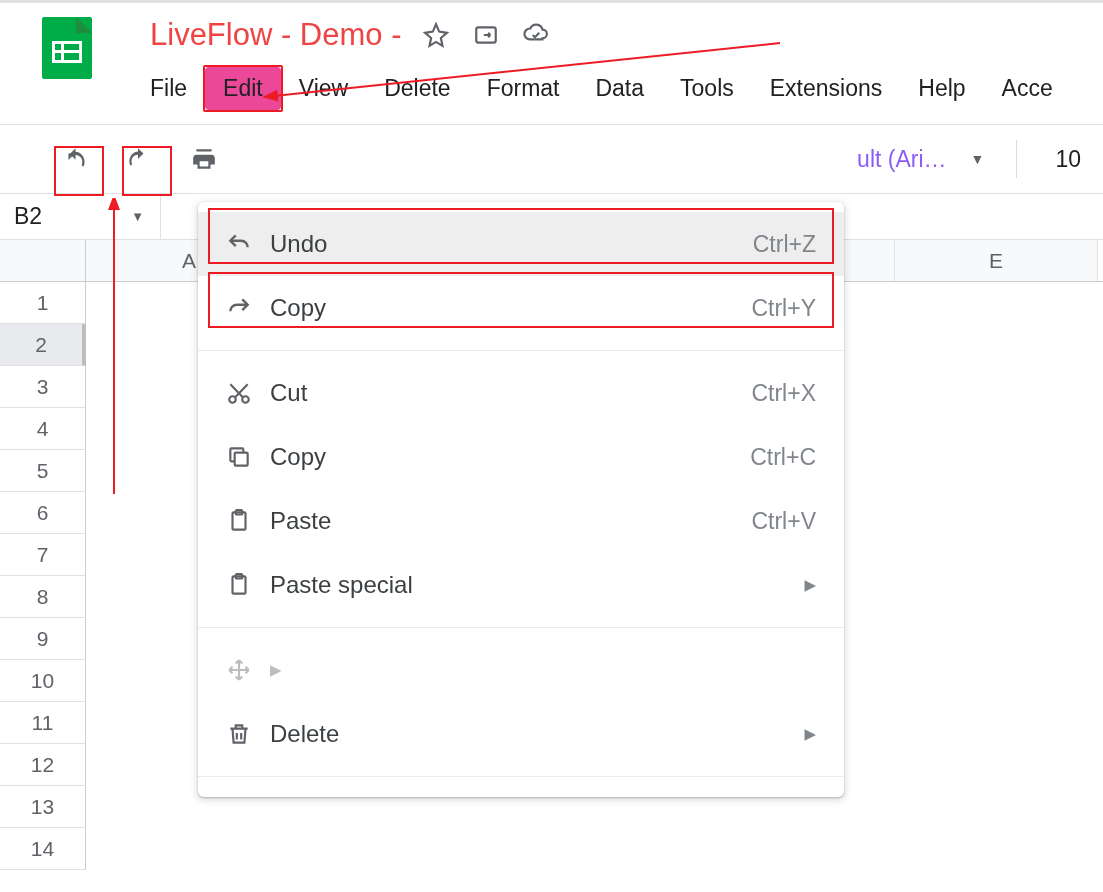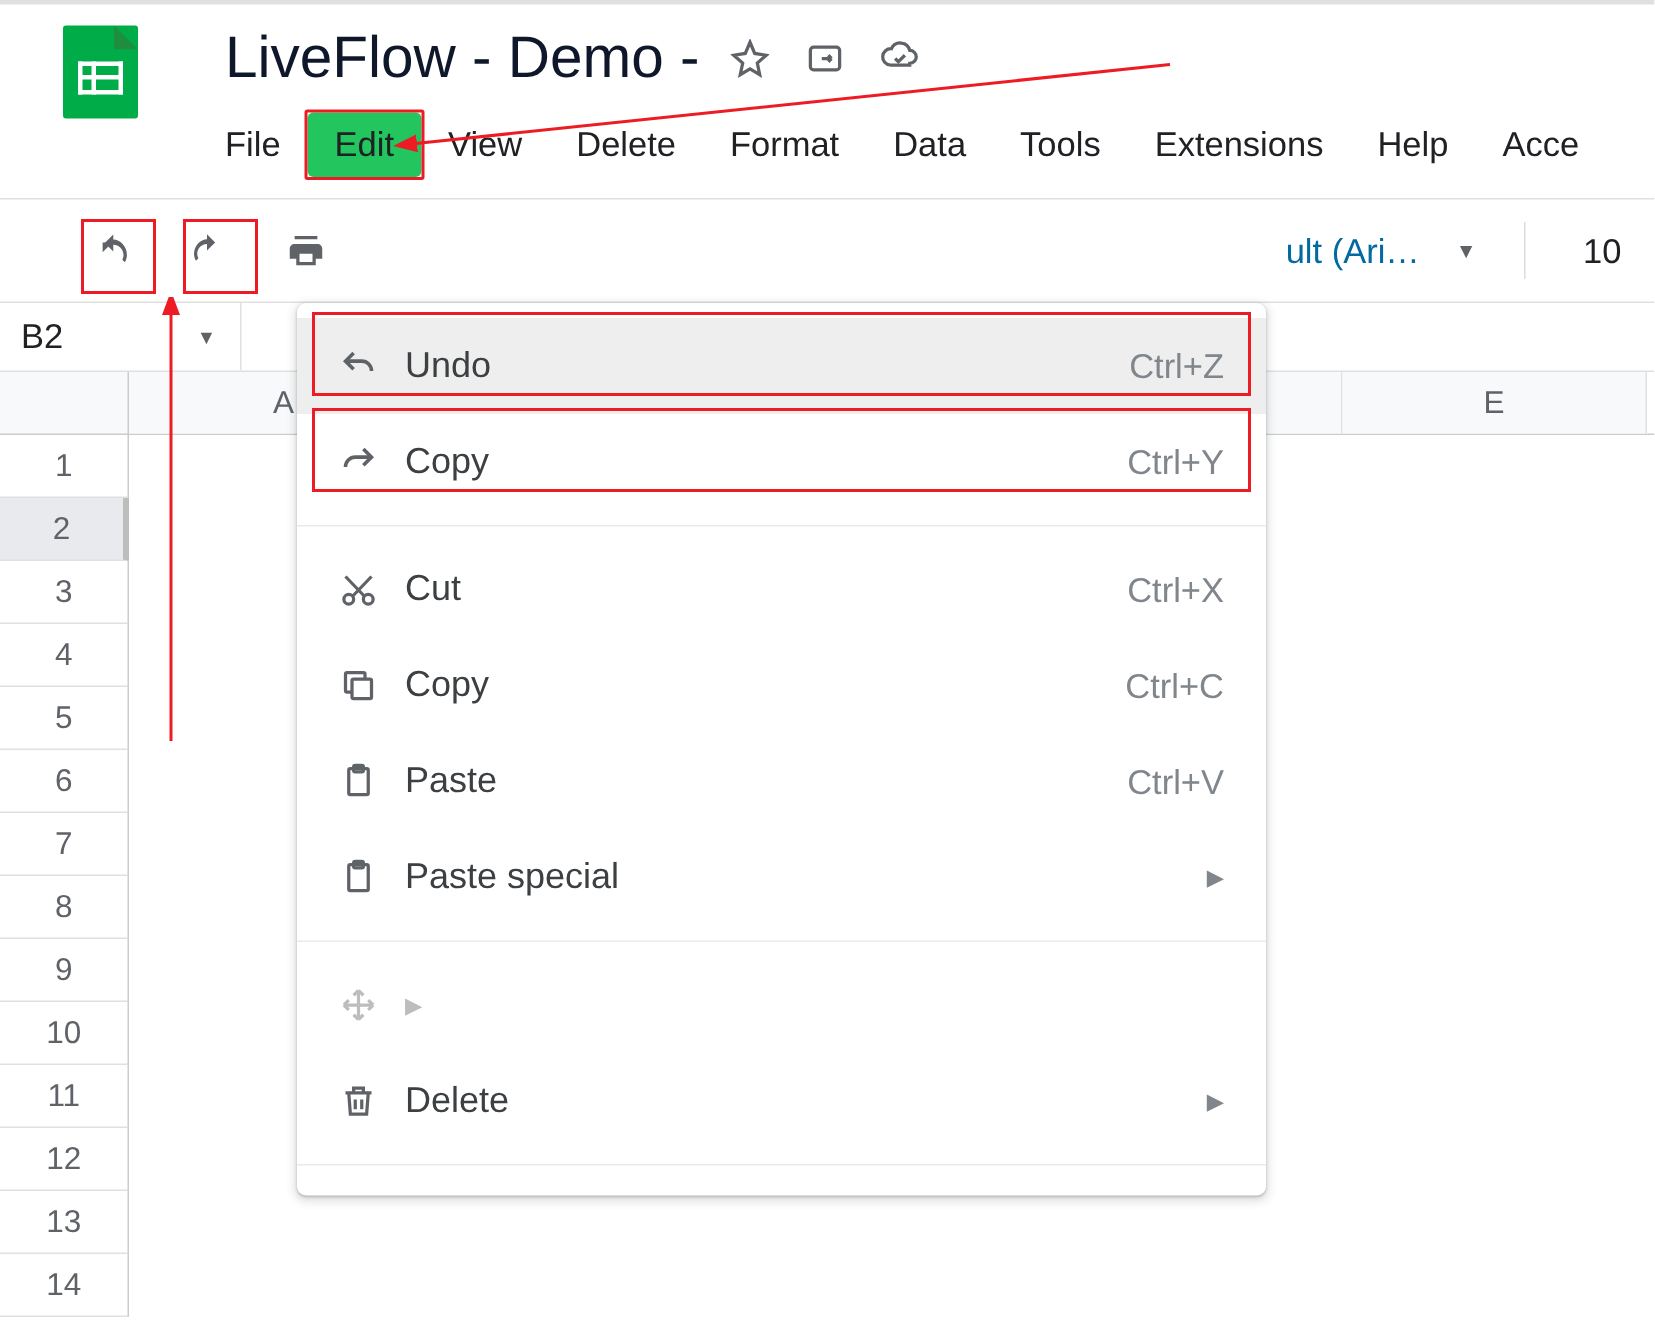--- a/index.html
+++ b/index.html
@@ -13,40 +13,40 @@
   .grid-icon .bar { position:absolute; background:#fff; }
   .grid-icon .h1 { left:0; top:0; width:30px; height:3px; }
   .grid-icon .h2 { left:0; top:9px; width:30px; height:3px; }
   .grid-icon .h3 { left:0; top:19px; width:30px; height:3px; }
   .grid-icon .v1 { left:0; top:0; width:3px; height:22px; }
   .grid-icon .v2 { left:9px; top:0; width:3px; height:22px; }
   .grid-icon .v3 { left:27px; top:0; width:3px; height:22px; }
 
   .head-main { margin-left:58px; }
   .title-row { display:flex; align-items:center; gap:18px; }
-  .doc-title { font-size:39px; font-weight:400; color:#0f172a; letter-spacing:0px; }
+  .doc-title { font-size:31px; font-weight:400; color:#ef4444; letter-spacing:0px; }
   .title-icon { color:#5f6368; display:flex; align-items:center; justify-content:center; width:32px; height:32px; }
   .title-icon svg { width:26px; height:26px; }
 
   .menubar { display:flex; gap:0; margin-top:14px; }
   .menu-item { font-size:23px; color:#202124; padding:8px 18px; border-radius:4px; cursor:pointer; }
-  .menu-item.active { background:#22c55e; }
+  .menu-item.active { background:#ec4899; }
   .menu-item.first { padding-left:0; padding-right:18px; }
   .edit-box { position:relative; }
   .red-rect { position:absolute; border:2px solid #ed1c24; pointer-events:none; }
   #edit-rect { left:-2px; top:-2px; right:-2px; bottom:-2px; border-radius:2px; }
 
   .toolbar-area { border-top:1px solid #e0e0e0; border-bottom:1px solid #e0e0e0; margin-top:14px; height:70px; display:flex; align-items:center; padding-left:54px; position:relative; }
   .tb-btn { width:44px; height:44px; display:flex; align-items:center; justify-content:center; color:#5f6368; position:relative; }
   .tb-btn svg { width:26px; height:26px; }
   .tb-spacer { width:18px; }
   .tb-print { margin-left:22px; }
 
   .tb-right { position:absolute; right:0; top:0; height:100%; display:flex; align-items:center; gap:10px; }
-  .font-name { font-size:23px; color:#0369a1; white-space:nowrap; }
+  .font-name { font-size:23px; color:#8b5cf6; white-space:nowrap; }
   .dropdown-caret { color:#5f6368; font-size:14px; padding:0 14px; }
   .vdiv { width:1px; height:38px; background:#dadce0; margin:0 8px; }
   .font-size { font-size:23px; padding:0 22px 0 20px; }
 
   .namebox-row { display:flex; align-items:center; border-bottom:1px solid #e0e0e0; height:46px; }
   .namebox { width:160px; padding-left:14px; font-size:23px; display:flex; align-items:center; justify-content:space-between; }
   .namebox .caret { color:#5f6368; font-size:13px; margin-right:16px; }
   .fx-divider { width:1px; height:100%; background:#e0e0e0; }
 
   .sheet { display:flex; }

